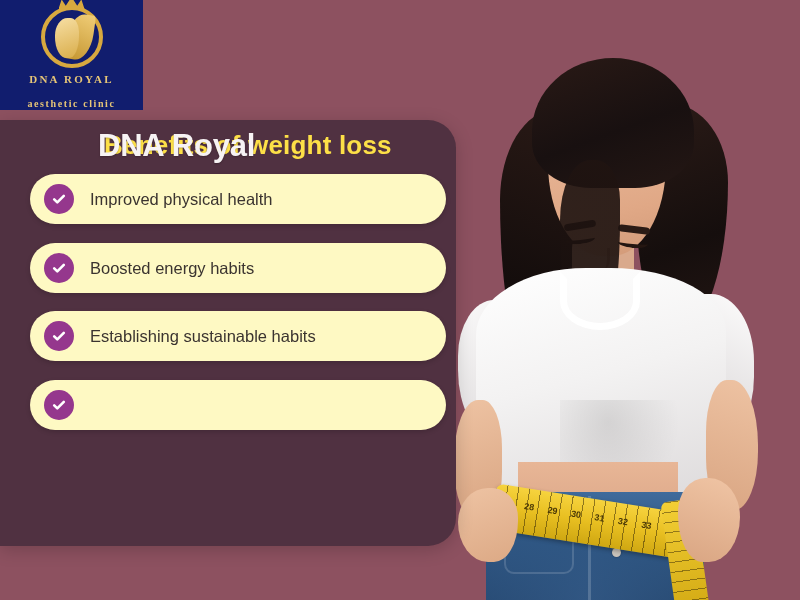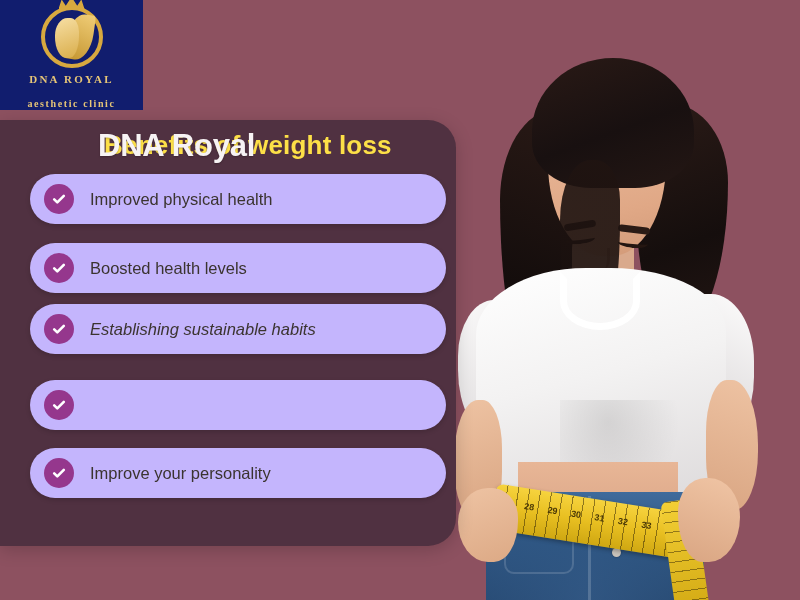--- a/index.html
+++ b/index.html
@@ -215,21 +215,21 @@
     font-size:31px; font-weight:700;
     color:#f7f3f4;
     letter-spacing:-0.2px;
     white-space:nowrap;
     text-shadow:0 1px 2px rgba(0,0,0,.25);
   }
 
   
   .pill{
     position:absolute; left:30px; width:416px; height:50px;
-    background:#c4b5fd;
+    background:#fef9c3;
     border-radius:25px;
     display:flex; align-items:center;
     box-shadow:0 2px 5px rgba(0,0,0,.16);
   }
   .pill-check{
     width:30px; height:30px; margin-left:14px; flex:0 0 auto;
     border-radius:50%;
     background:#95378d;
     display:flex; align-items:center; justify-content:center;
   }
@@ -364,48 +364,40 @@
     </span>
     <span class="pill-label">Improved physical health</span>
   </div>
 
   <div class="pill" style="top:243px;">
     <span class="pill-check">
       <svg width="16" height="16" viewBox="0 0 16 16" aria-hidden="true">
         <path d="M3.2 8.3 L6.3 11.4 L12.8 4.9" fill="none" stroke="#ffffff" stroke-width="2.6" stroke-linecap="round" stroke-linejoin="round"></path>
       </svg>
     </span>
-    <span class="pill-label">Boosted health levels</span>
-  </div>
-
-  <div class="pill" style="top:304px;font-style:italic;">
+    <span class="pill-label">Boosted energy habits</span>
+  </div>
+
+  <div class="pill" style="top:311px;">
     <span class="pill-check">
       <svg width="16" height="16" viewBox="0 0 16 16" aria-hidden="true">
         <path d="M3.2 8.3 L6.3 11.4 L12.8 4.9" fill="none" stroke="#ffffff" stroke-width="2.6" stroke-linecap="round" stroke-linejoin="round"></path>
       </svg>
     </span>
     <span class="pill-label">Establishing sustainable habits</span>
   </div>
 
   <div class="pill" style="top:380px;">
     <span class="pill-check">
       <svg width="16" height="16" viewBox="0 0 16 16" aria-hidden="true">
         <path d="M3.2 8.3 L6.3 11.4 L12.8 4.9" fill="none" stroke="#ffffff" stroke-width="2.6" stroke-linecap="round" stroke-linejoin="round"></path>
       </svg>
     </span>
   </div>
 
-  <div class="pill" style="top:448px;">
-    <span class="pill-check">
-      <svg width="16" height="16" viewBox="0 0 16 16" aria-hidden="true">
-        <path d="M3.2 8.3 L6.3 11.4 L12.8 4.9" fill="none" stroke="#ffffff" stroke-width="2.6" stroke-linecap="round" stroke-linejoin="round"></path>
-      </svg>
-    </span>
-    <span class="pill-label">Improve your personality</span>
-  </div>
 
   <div class="logo">
     <div class="logo-mark">
       <div class="crown"></div>
       <div class="ring"></div>
       <div class="leaf"></div>
       <div class="face-silhouette"></div>
     </div>
     <div class="logo-name">DNA ROYAL</div>
     <div class="logo-tagline">aesthetic clinic</div>

